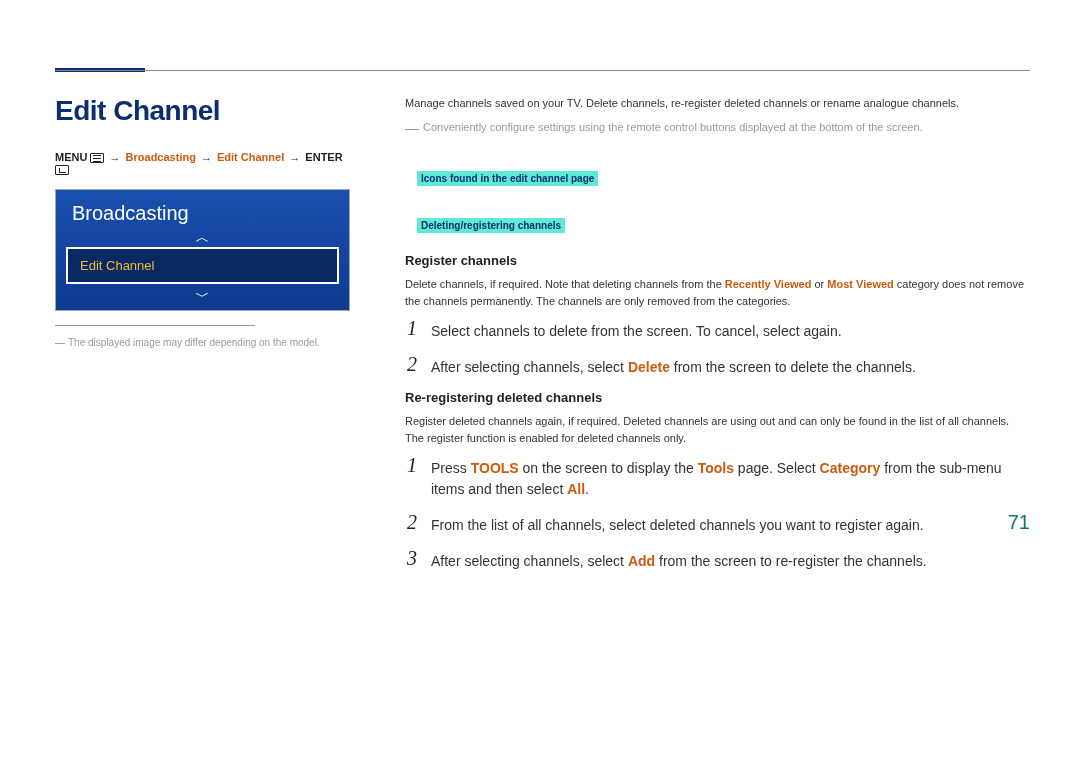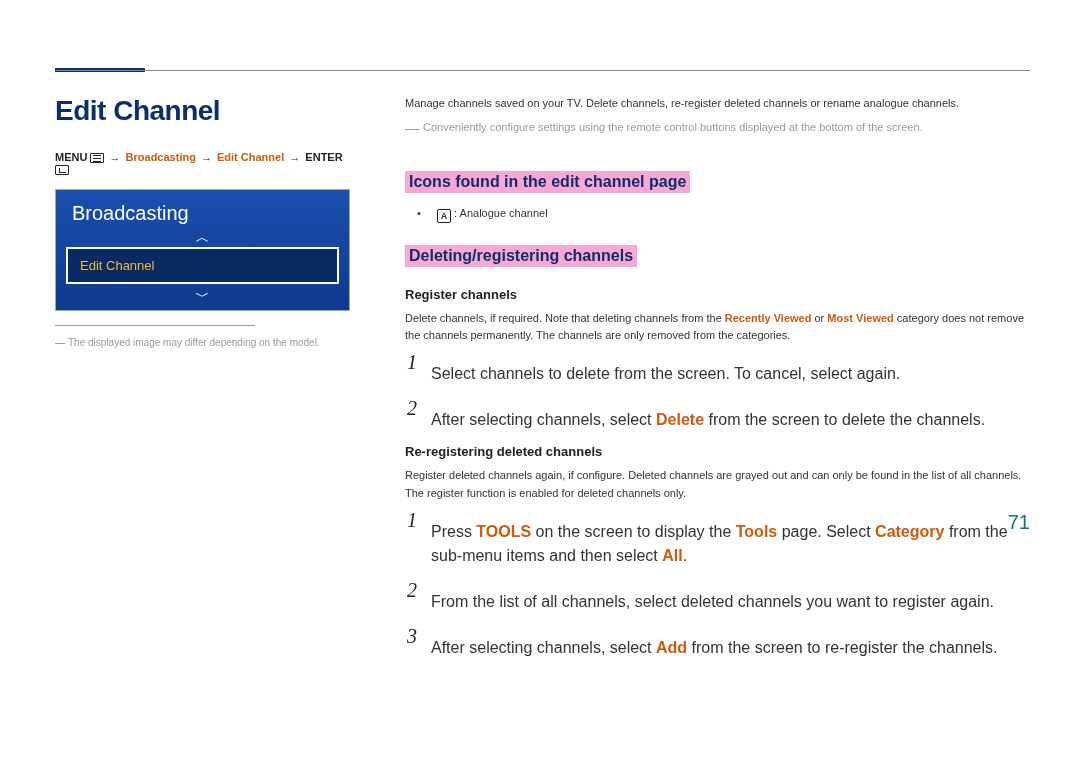--- a/index.html
+++ b/index.html
@@ -21,35 +21,35 @@
   .tv-title { color:#fff; font-size:20px; padding:12px 16px 6px; font-weight:400; }
   .chev { color:#fff; text-align:center; font-size:14px; line-height:12px; }
   .tv-item { margin:4px 10px 6px; border:2px solid #fff; background:#082962; padding:9px 12px; color:#f2b93a; font-size:13px; font-weight:500; }
   .hr-short { margin-top:14px; width:200px; border:none; border-top:1px solid #999; }
   .note { font-size:10px; color:#9a9a9a; margin-top:10px; line-height:1.4; }
   .note .dash { color:#888; margin-right:3px; }
   .note .kw { color:#ce5a0e; }
   .intro { font-size:11px; color:#333; line-height:1.5; margin-bottom:6px; }
   .subnote { font-size:11px; color:#9a9a9a; line-height:1.5; margin-bottom:24px; }
   .subnote .dash { margin-right:4px; font-size:14px; vertical-align:-2px; }
-  h2 { display:inline-block; background:#f9a8d4; color:#0b2f6e; font-size:16px; font-weight:700; padding:2px 4px; margin:8px 0 10px; }
+  h2 { display:inline-block; background:#5eead4; color:#0b2f6e; font-size:10px; font-weight:700; padding:2px 4px; margin:8px 12px 10px; }
   .bullets { margin:0 0 14px 22px; }
   .bullets li { list-style:none; font-size:11px; color:#333; line-height:1.9; position:relative; padding-left:10px; }
   .bullets li::before { content:"•"; position:absolute; left:-10px; top:0; color:#333; }
   .ibox { display:inline-block; width:14px; height:14px; border:1px solid #222; border-radius:2px; text-align:center; font-size:9px; line-height:12px; vertical-align:-2px; font-weight:700; }
   .iheart { display:inline-block; color:#12b37b; font-size:13px; vertical-align:-1px; }
   .ilock { display:inline-block; width:12px; height:12px; vertical-align:-2px; }
   .ilock svg { width:12px; height:12px; }
   h3 { font-size:13px; font-weight:700; color:#222; margin:10px 0 8px; }
   .para { font-size:11px; color:#333; line-height:1.55; margin-bottom:8px; }
   .kw { color:#ce5a0e; font-weight:700; }
   .steps { margin-bottom:12px; }
   .step { display:flex; gap:12px; align-items:flex-start; margin:8px 0 12px; }
   .step-num { font-family:"Times New Roman", serif; font-style:italic; font-size:20px; color:#222; width:14px; text-align:center; line-height:1; }
-  .step-text { font-size:16px; color:#333; line-height:1.5; flex:1; padding-top:3px;margin-top:7px; }
+  .step-text { font-size:14px; color:#333; line-height:1.5; flex:1; padding-top:3px; }
   .pagenum { position:absolute; bottom:26px; right:50px; font-size:20px; color:#0f766e; }
 </style>
 </head>
 <body>
 
 <div class="page">
   <div class="rule-thick"></div>
   <div class="rule"></div>
 
   <div class="cols">
@@ -84,23 +84,20 @@
     </div>
 
     <div class="col-right">
       <p class="intro">Manage channels saved on your TV. Delete channels, re-register deleted channels or rename analogue channels.</p>
       <p class="subnote">
         <span class="dash">―</span><span>Conveniently configure settings using the remote control buttons displayed at the bottom of the screen.</span>
       </p>
 
       <h2>Icons found in the edit channel page</h2>
       <ul class="bullets">
-        <li>
-          <span class="ibox">A</span><span> : Analogue channel</span>
-        </li>
       </ul>
 
       <h2>Deleting/registering channels</h2>
 
       <h3>Register channels</h3>
       <p class="para">
         <span>Delete channels, if required. Note that deleting channels from the </span><span class="kw">Recently Viewed</span><span> or </span><span class="kw">Most Viewed</span><span> category does not remove the channels permanently. The channels are only removed from the categories.</span>
       </p>
       <div class="steps">
         <div class="step">
@@ -109,21 +106,21 @@
         </div>
         <div class="step">
           <div class="step-num">2</div>
           <div class="step-text">
             <span>After selecting channels, select </span><span class="kw">Delete</span><span> from the screen to delete the channels.</span>
           </div>
         </div>
       </div>
 
       <h3>Re-registering deleted channels</h3>
-      <p class="para">Register deleted channels again, if configure. Deleted channels are grayed out and can only be found in the list of all channels. The register function is enabled for deleted channels only.</p>
+      <p class="para">Register deleted channels again, if required. Deleted channels are using out and can only be found in the list of all channels. The register function is enabled for deleted channels only.</p>
       <div class="steps">
         <div class="step">
           <div class="step-num">1</div>
           <div class="step-text">
             <span>Press </span><span class="kw">TOOLS</span><span> on the screen to display the </span><span class="kw">Tools</span><span> page. Select </span><span class="kw">Category</span><span> from the sub-menu items and then select </span><span class="kw">All</span><span>.</span>
           </div>
         </div>
         <div class="step">
           <div class="step-num">2</div>
           <div class="step-text">From the list of all channels, select deleted channels you want to register again.</div>

